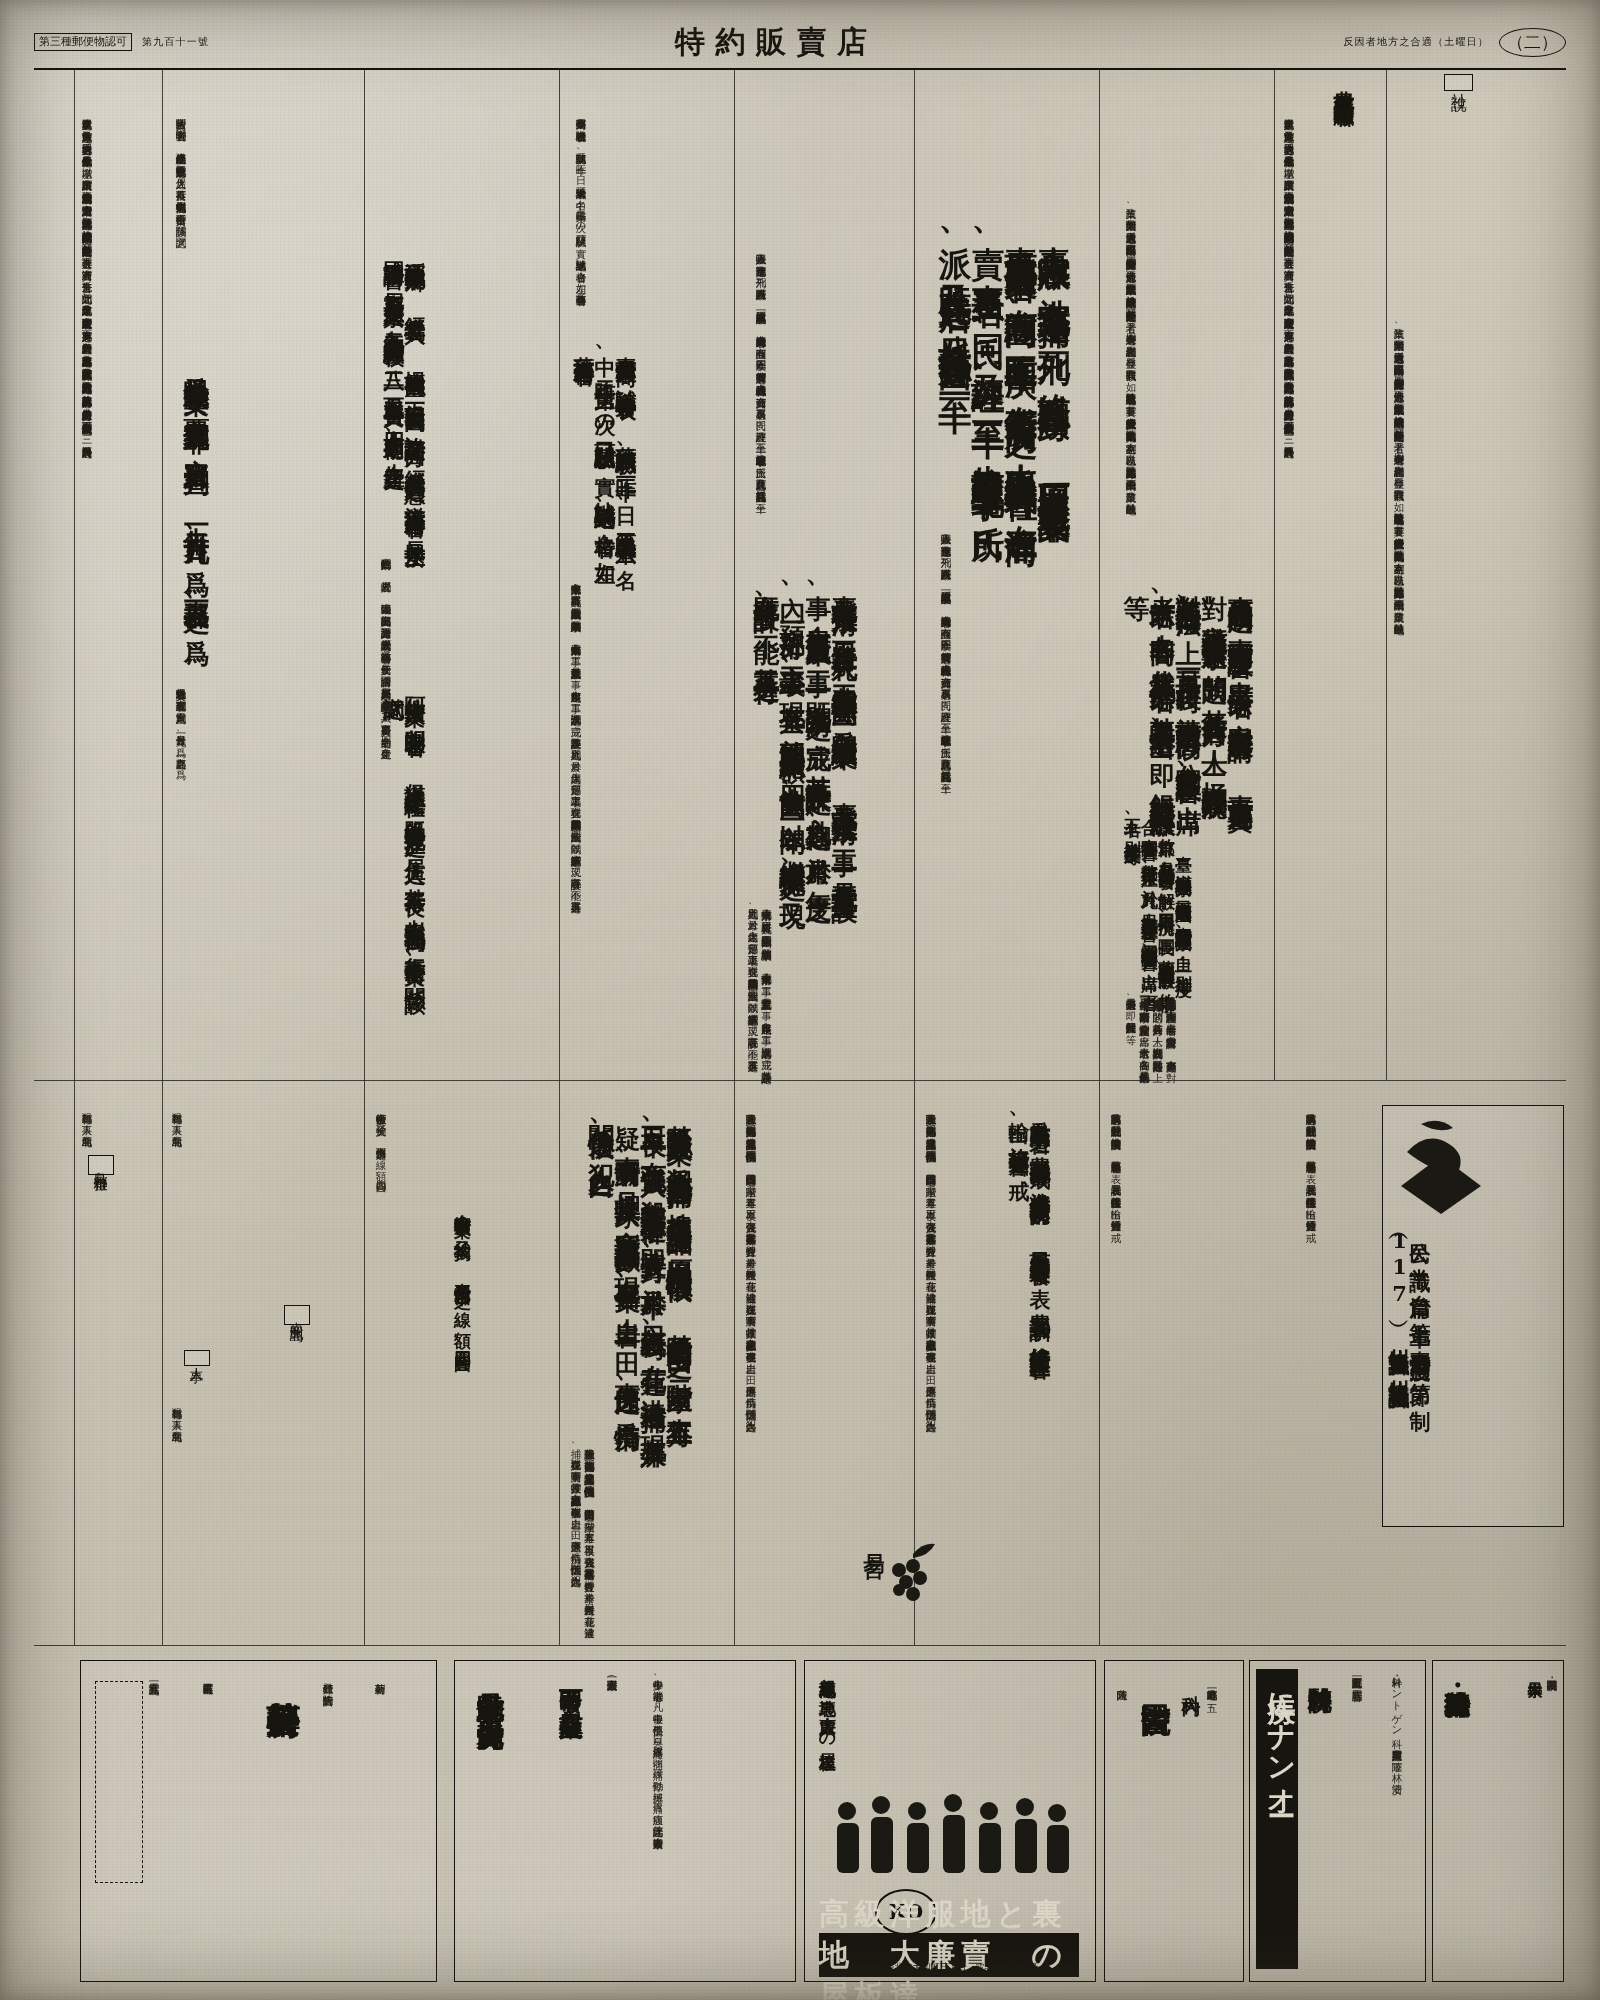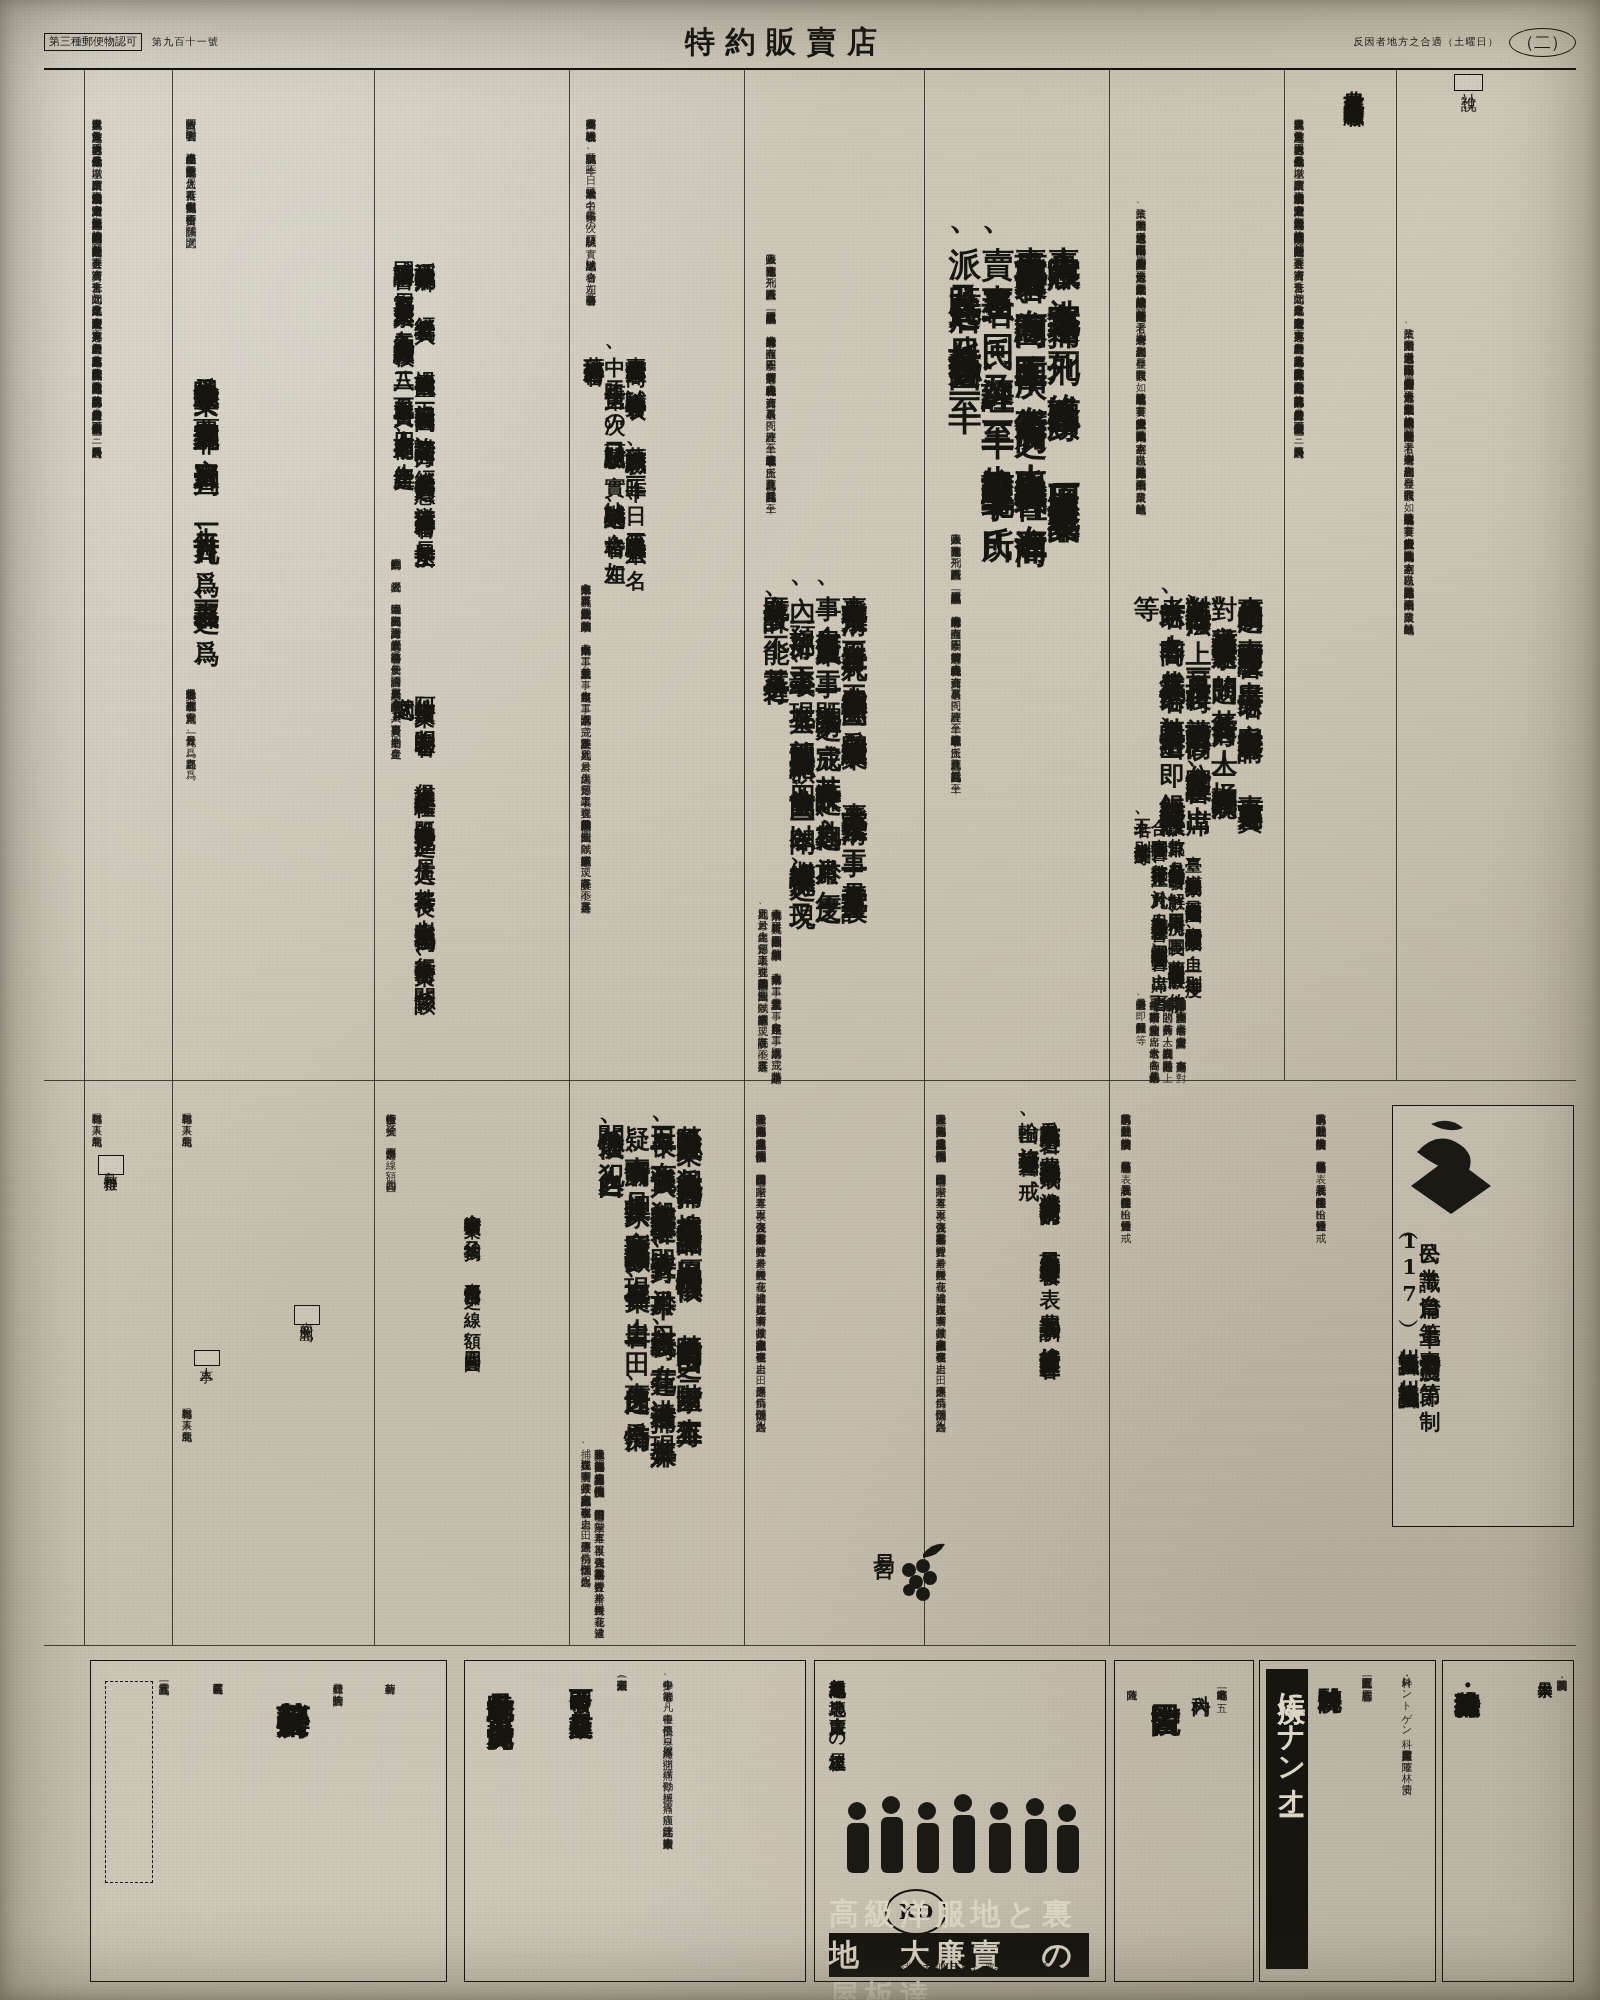--- a/index.html
+++ b/index.html
@@ -21,21 +21,21 @@
       repeating-linear-gradient(0deg, rgba(0,0,0,0.035) 0px, rgba(0,0,0,0.035) 1px, rgba(255,255,255,0) 1px, rgba(255,255,255,0) 3px),
       repeating-linear-gradient(90deg, rgba(0,0,0,0.028) 0px, rgba(0,0,0,0.028) 1px, rgba(255,255,255,0) 1px, rgba(255,255,255,0) 4px);
     pointer-events:none;mix-blend-mode:multiply;opacity:.55;
   }
   .edge{
     position:absolute;inset:0;
     box-shadow: inset 0 0 90px rgba(60,55,40,.55), inset 0 0 18px rgba(40,35,25,.35);
     pointer-events:none;
   }
   .sheet{
-    position:absolute;left:44px;top:16px;width:1532px;height:1972px;
+    position:absolute;left:34px;top:16px;width:1532px;height:1972px;
     color:#17150f;
     text-decoration:underline;
   }
   .masthead{
     position:absolute;left:0;top:0;width:1532px;height:52px;
     border-bottom:2px solid #14120c;
     display:flex;align-items:center;justify-content:space-between;
   }
   .mh-title{
     font-family:"DejaVu Serif", serif;

